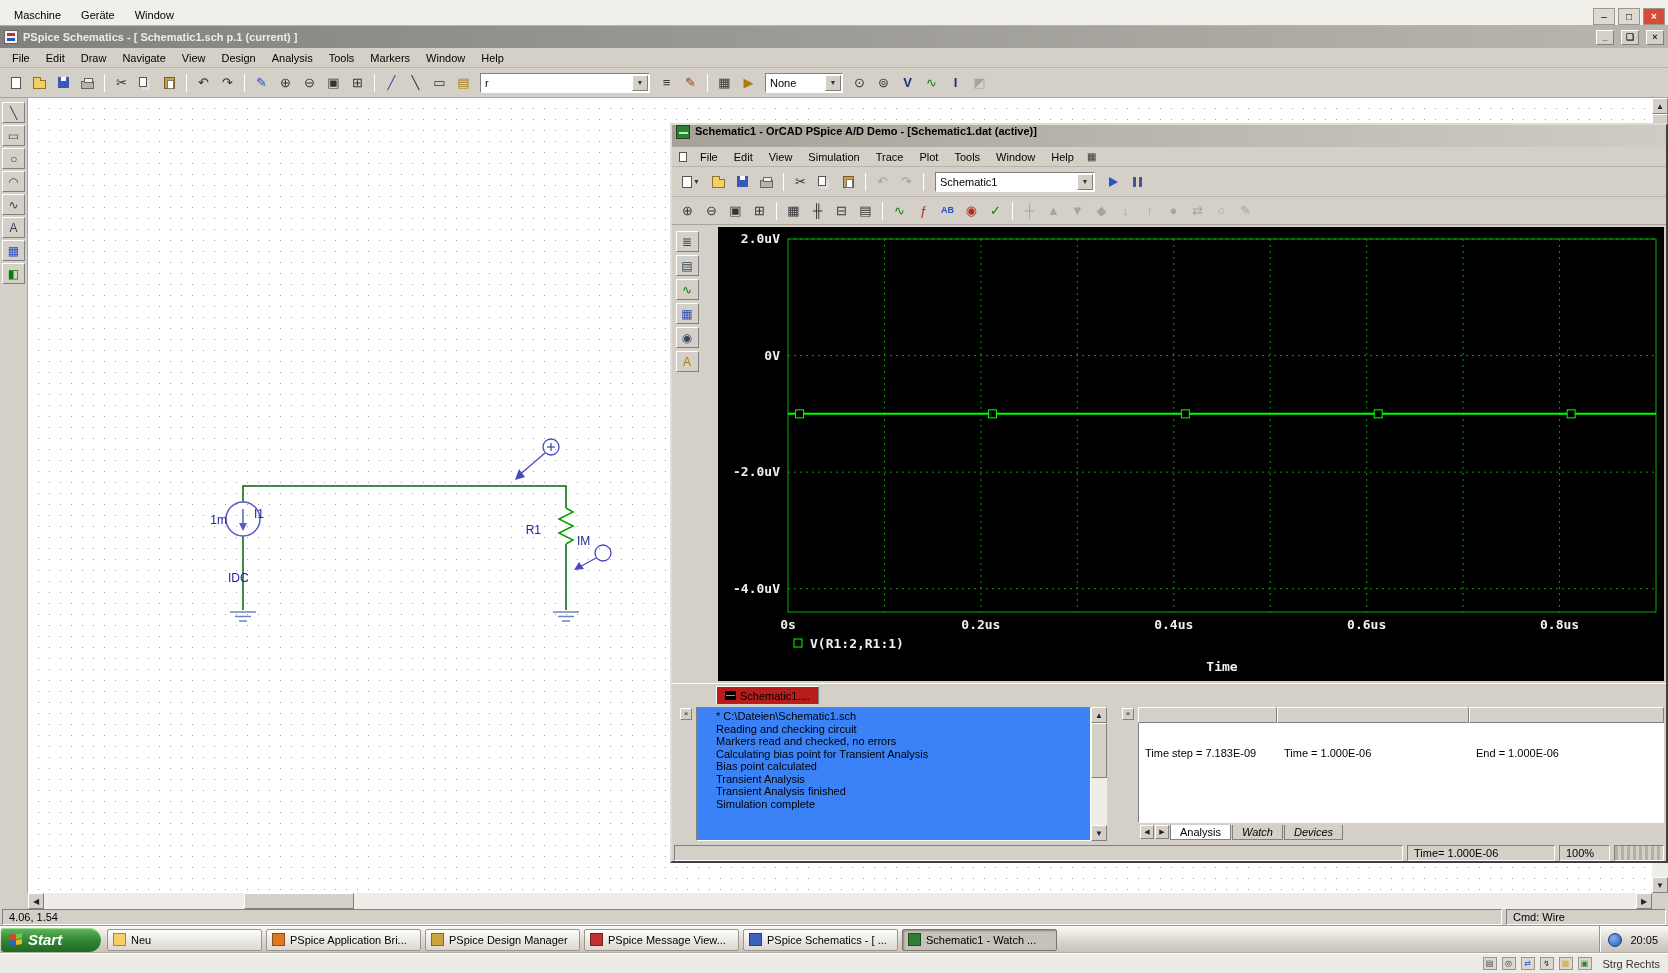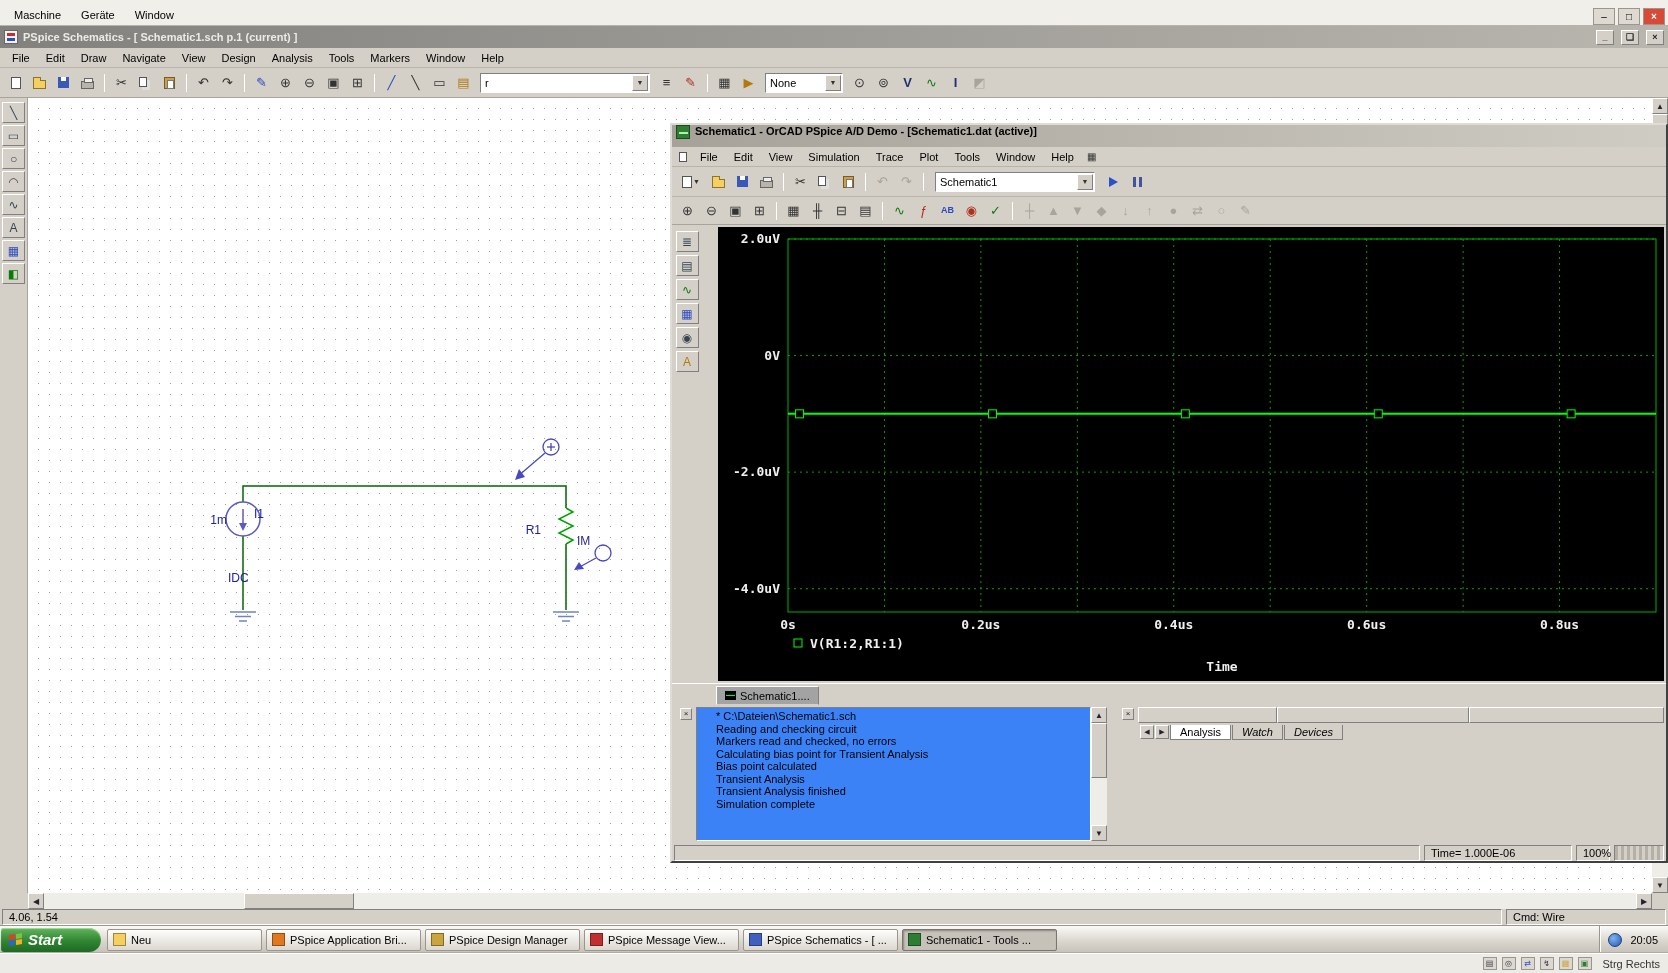--- a/index.html
+++ b/index.html
@@ -60,21 +60,21 @@
 #orc-menubar{left:0;top:22px;width:994px;height:20px;background:#d4d0c8;border-bottom:1px solid #b8b4ac;display:flex;align-items:center;padding-left:2px}
 #orc-tb1{left:0;top:42px;width:994px;height:30px;background:#d4d0c8;border-bottom:1px solid #b8b4ac;display:flex;align-items:center;padding-left:4px;gap:1px}
 #orc-tb2{left:0;top:72px;width:994px;height:28px;background:#d4d0c8;border-bottom:1px solid #a8a49c;display:flex;align-items:center;padding-left:4px;gap:1px}
 #profile-combo{width:160px;margin:0 6px}
 #orc-plotwrap{left:0;top:100px;width:994px;height:458px;background:#d4d0c8}
 #orc-strip{left:2px;top:6px;width:26px;display:flex;flex-direction:column;gap:3px;align-items:center}
 #orc-plot{left:46px;top:2px;width:946px;height:454px;background:#000}
 #plot-svg{width:100%;height:100%;display:block}
 .plotlab{font-family:"DejaVu Sans Mono",monospace;font-size:13px;font-weight:bold}
 #orc-tabbar{left:0;top:558px;width:994px;height:22px;background:#d4d0c8;border-top:1px solid #fff;display:flex;align-items:flex-end;padding-left:44px}
-#plot-tab{height:19px;background:#a3a3a3;border:1px solid;border-color:#fff #808080 #d4d0c8 #fff;display:flex;align-items:center;gap:4px;padding:0 8px}
+#plot-tab{height:19px;background:#b91c1c;border:1px solid;border-color:#fff #808080 #d4d0c8 #fff;display:flex;align-items:center;gap:4px;padding:0 8px}
 .wave-ico{width:11px;height:9px;background:#000;position:relative}
 .wave-ico::before{content:"";position:absolute;left:1px;top:4px;width:9px;height:1px;background:#0f0}
 #orc-docks{left:0;top:580px;width:994px;height:140px;background:#d4d0c8}
 .dock-x{position:absolute;width:12px;height:12px;background:#d4d0c8;border:1px solid;border-color:#fff #808080 #808080 #fff;font-size:8px;line-height:10px;text-align:center;color:#222}
 #msg-area{position:absolute;left:24px;top:2px;width:395px;height:134px;background:#3b82f6;border:1px solid;border-color:#808080 #fff #fff #808080;padding:2px 13px;overflow:hidden}
 .oline{padding:0 6px;line-height:12.5px;white-space:nowrap}
 #msg-scroll{position:absolute;left:419px;top:2px;width:16px;height:134px;background:#efede7}
 #sim-area{position:absolute;left:466px;top:2px;width:526px;height:134px;display:flex;flex-direction:column}
 #sim-header{display:flex;height:16px}
 .hcell{background:#d4d0c8;border:1px solid;border-color:#fff #808080 #808080 #fff}
@@ -574,34 +574,39 @@
         <div class="sbtn" style="position:absolute;bottom:0">▼</div>
       </div>
 
       <div class="dock-x" style="left:450px;top:3px">×</div>
       <div id="sim-area">
         <div id="sim-header">
           <div class="hcell" style="width:139px"></div>
           <div class="hcell" style="width:192px"></div>
           <div class="hcell" style="flex:1"></div>
         </div>
+        <div id="sim-body">
+          <div class="vcell" style="width:139px">Time step = 7.183E-09</div>
+          <div class="vcell" style="width:192px">Time = 1.000E-06</div>
+          <div class="vcell" style="flex:1">End = 1.000E-06</div>
+        </div>
         <div id="sim-tabs">
           <div class="tab-arrow">◀</div>
           <div class="tab-arrow">▶</div>
           <div class="ptab sel">Analysis</div>
           <div class="ptab">Watch</div>
           <div class="ptab">Devices</div>
         </div>
       </div>
     </div>
 
     <div class="abs" id="orc-status">
       <div class="ocell" style="flex:1"></div>
       <div class="ocell" style="width:148px">Time= 1.000E-06</div>
-      <div class="ocell" style="width:34px">100%</div>
+      <div class="ocell" style="width:51px">100%</div>
       <div id="orc-stripes"></div>
     </div>
   </div>
 
   <div class="abs" id="taskbar">
     <div id="start-btn">
       <span class="flag">
           <i class="fr"></i>
           <i class="fg"></i>
           <i class="fb"></i>
@@ -624,21 +629,21 @@
     <div class="taskbtn">
       <span class="tb-ico" style="background:#c03030"></span>
       <span class="tb-label">PSpice Message View...</span>
     </div>
     <div class="taskbtn">
       <span class="tb-ico" style="background:#4060c0"></span>
       <span class="tb-label">PSpice Schematics - [ ...</span>
     </div>
     <div class="taskbtn active">
       <span class="tb-ico" style="background:#2f7d33"></span>
-      <span class="tb-label">Schematic1 - Tools ...</span>
+      <span class="tb-label">Schematic1 - Watch ...</span>
     </div>
     <div id="tray">
       <span id="tray-ico"></span>
       <span id="clock">20:05</span>
     </div>
   </div>
 
   <div class="abs" id="vm-statusbar">
     <span class="vsico">▤</span>
     <span class="vsico">◎</span>

